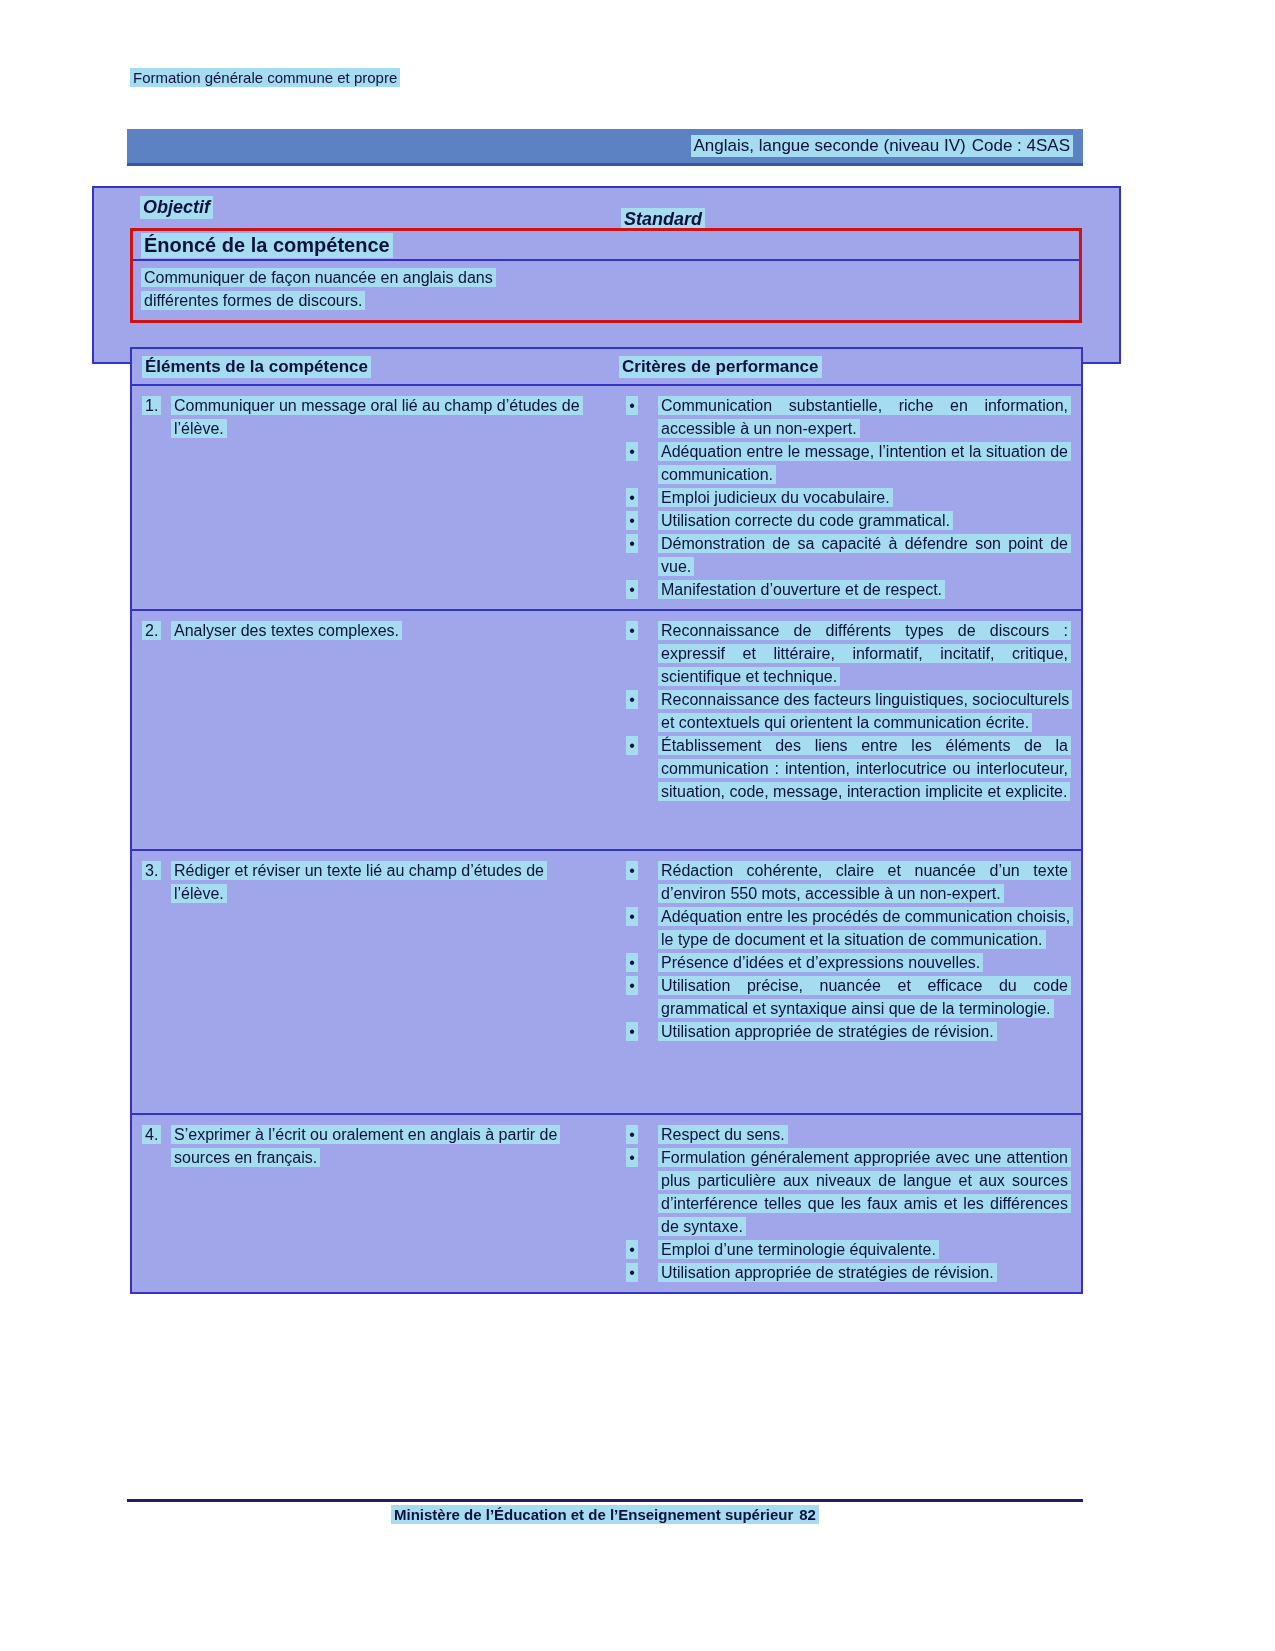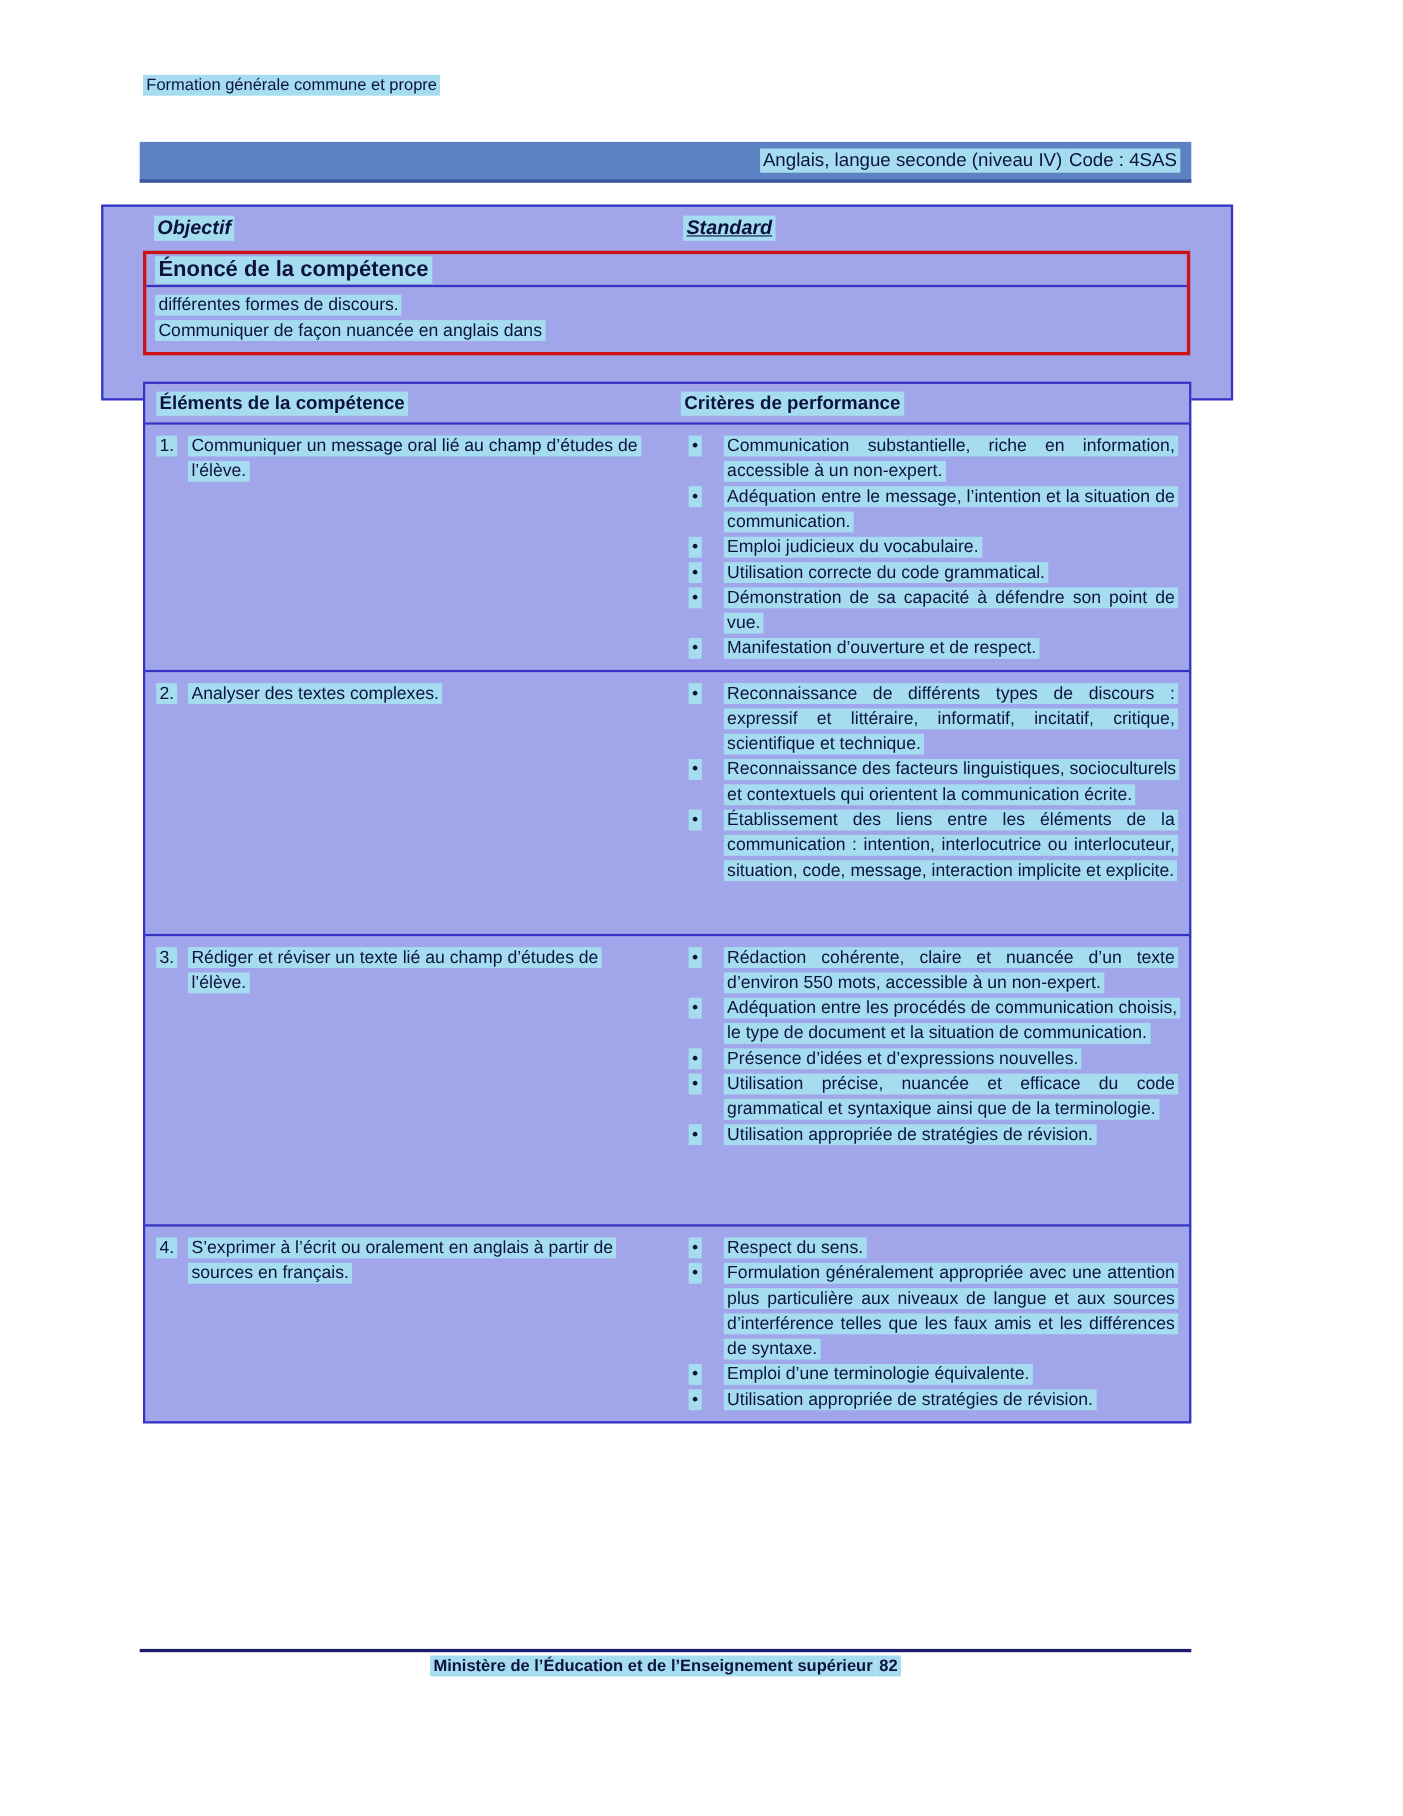--- a/index.html
+++ b/index.html
@@ -35,21 +35,21 @@
     display:flex;align-items:center;justify-content:flex-end;
     padding:0 10px;font-size:17px;
   }
 
   .objectif-panel{
     position:absolute;left:92px;top:186px;width:1029px;height:178px;
     background:var(--panel);
     border:2px solid var(--border-blue);
   }
   .head-obj{position:absolute;left:46px;top:8px;font-size:18px;font-weight:bold;font-style:italic;}
-  .head-std{position:absolute;left:527px;top:8px;font-size:18px;font-weight:bold;font-style:italic;text-decoration:underline;}
+  .head-std{position:absolute;left:527px;top:20px;font-size:18px;font-weight:bold;font-style:italic;}
 
   .enonce-box{
     position:absolute;left:36px;top:40px;width:952px;height:95px;
     border:3px solid var(--border-red);
     background:var(--panel);
   }
   .enonce-title-row{
     height:30px;border-bottom:2px solid var(--border-blue);
     display:flex;align-items:center;padding-left:8px;
     font-size:20px;font-weight:bold;
@@ -98,22 +98,22 @@
 
   <div class="objectif-panel">
     <span class="hl head-obj">Objectif</span>
     <span class="hl head-std">Standard</span>
 
     <div class="enonce-box">
       <div class="enonce-title-row">
         <span class="hl">Énoncé de la compétence</span>
       </div>
       <div class="enonce-body" id="enonce-body">
+          <div class="enonce-line"><span class="hl">Communiquer de façon nuancée en anglais dans</span></div>
           <div class="enonce-line"><span class="hl">différentes formes de discours.</span></div>
-          <div class="enonce-line"><span class="hl">Communiquer de façon nuancée en anglais dans</span></div>
         </div>
     </div>
   </div>
 
   <div class="main-table">
     <div class="thead">
       <span class="hl h1">Éléments de la compétence</span>
       <span class="hl h2">Critères de performance</span>
     </div>
     <div id="table-rows">

